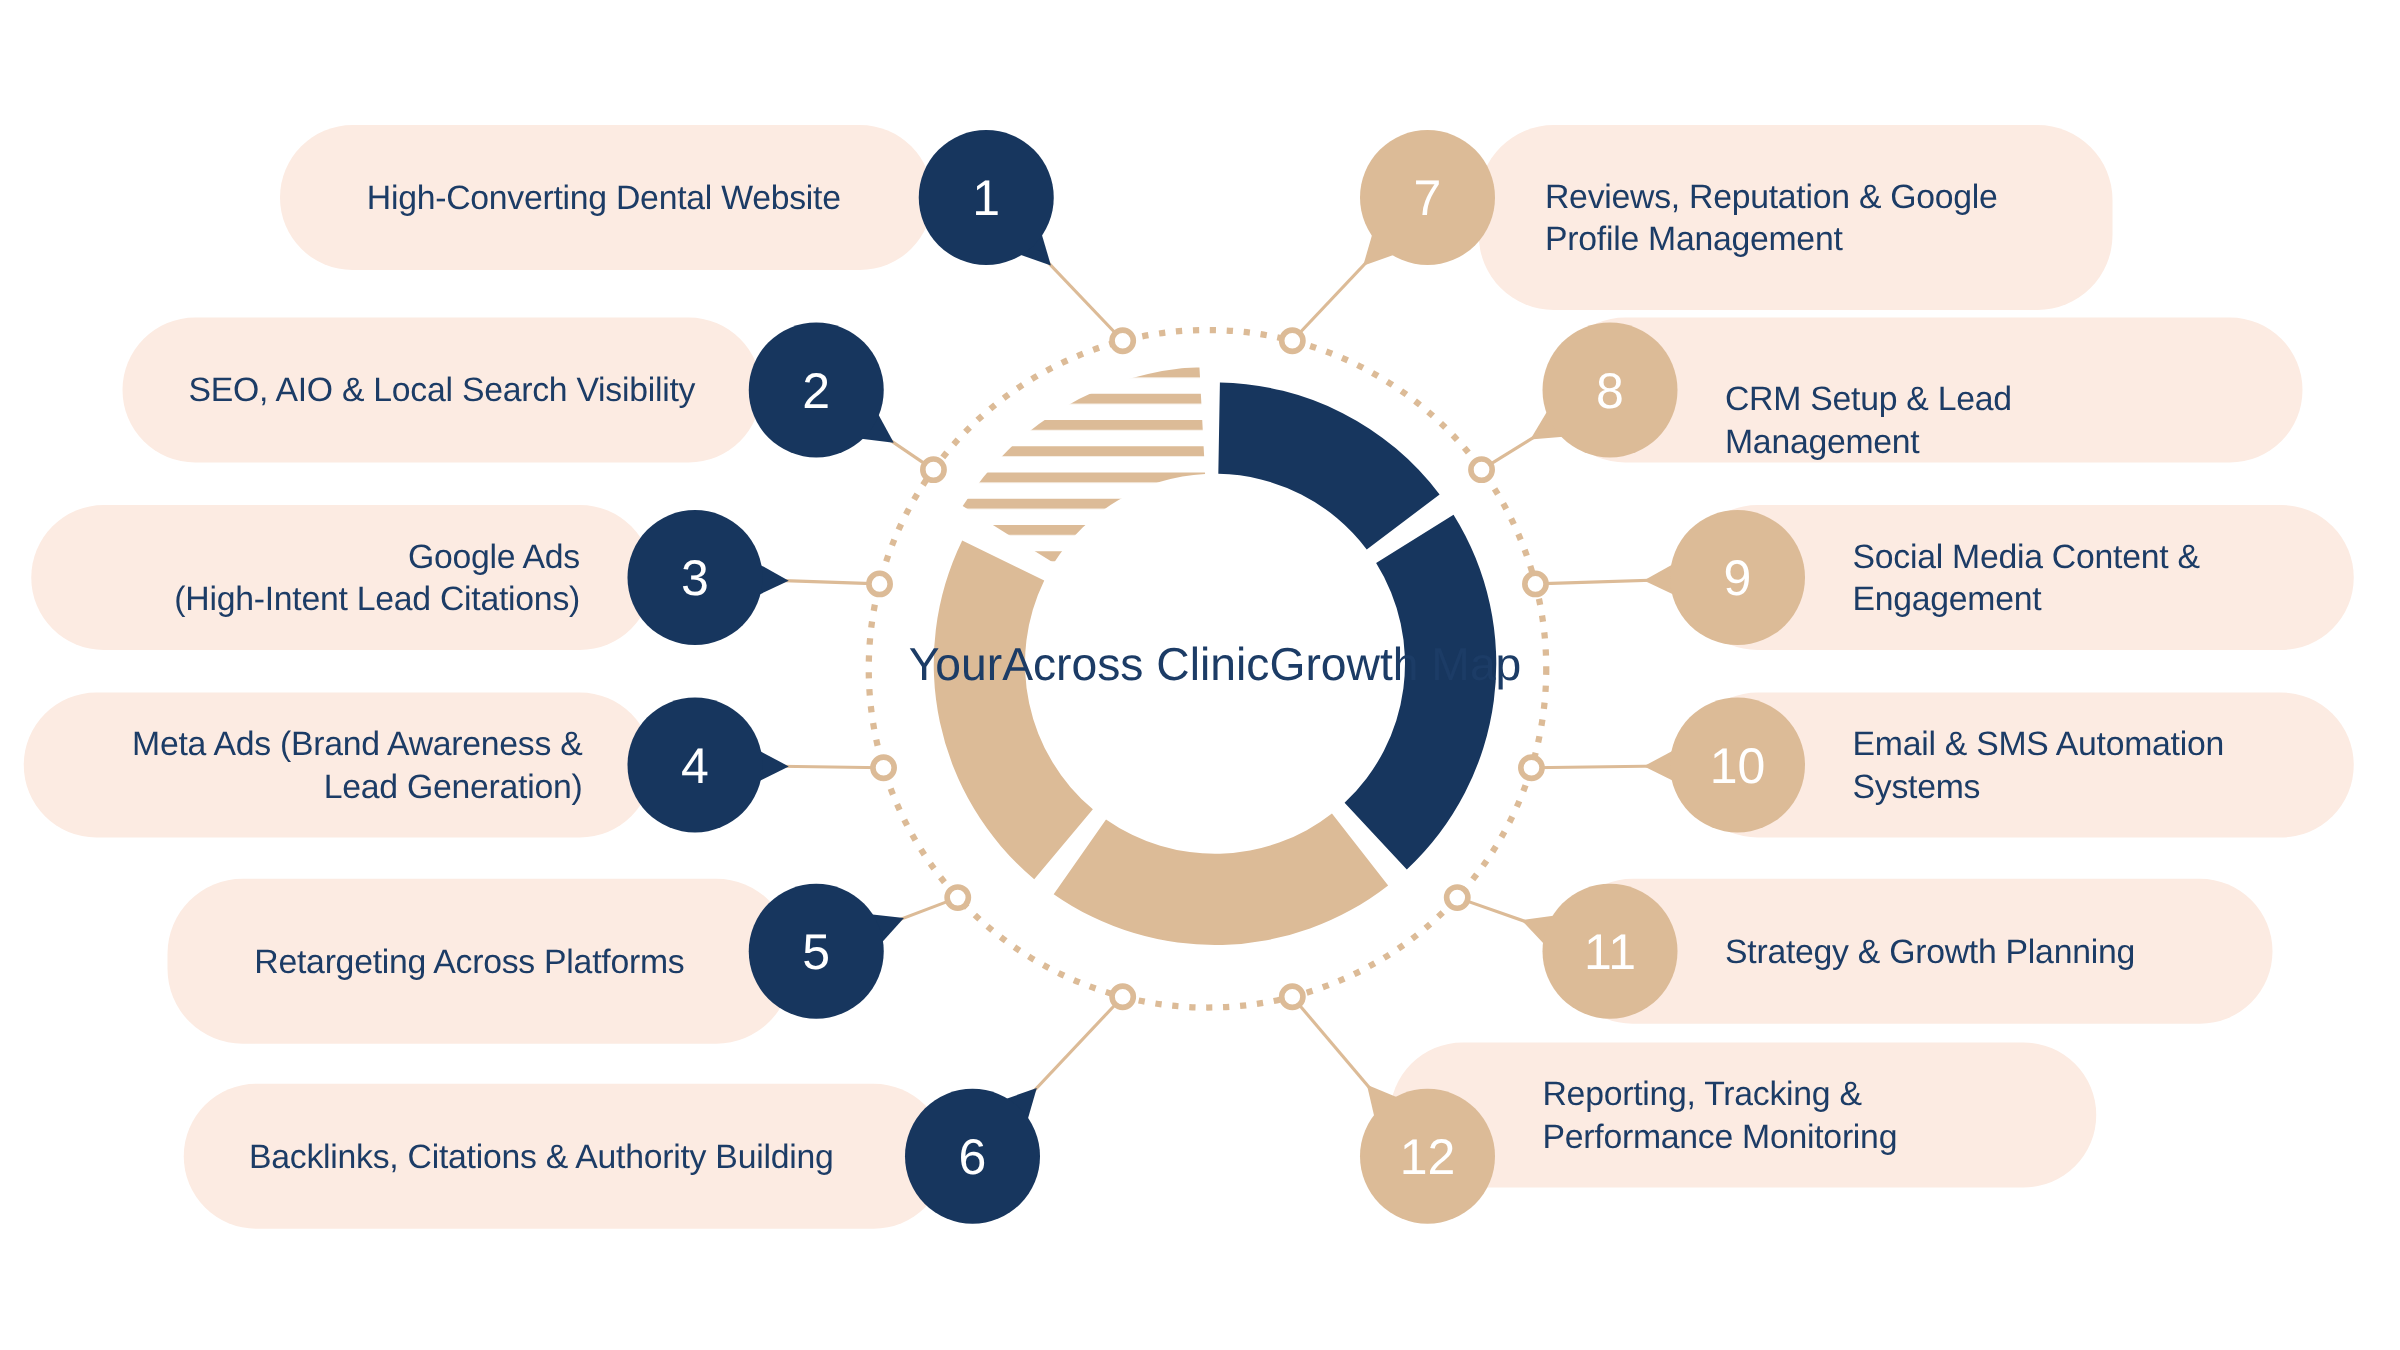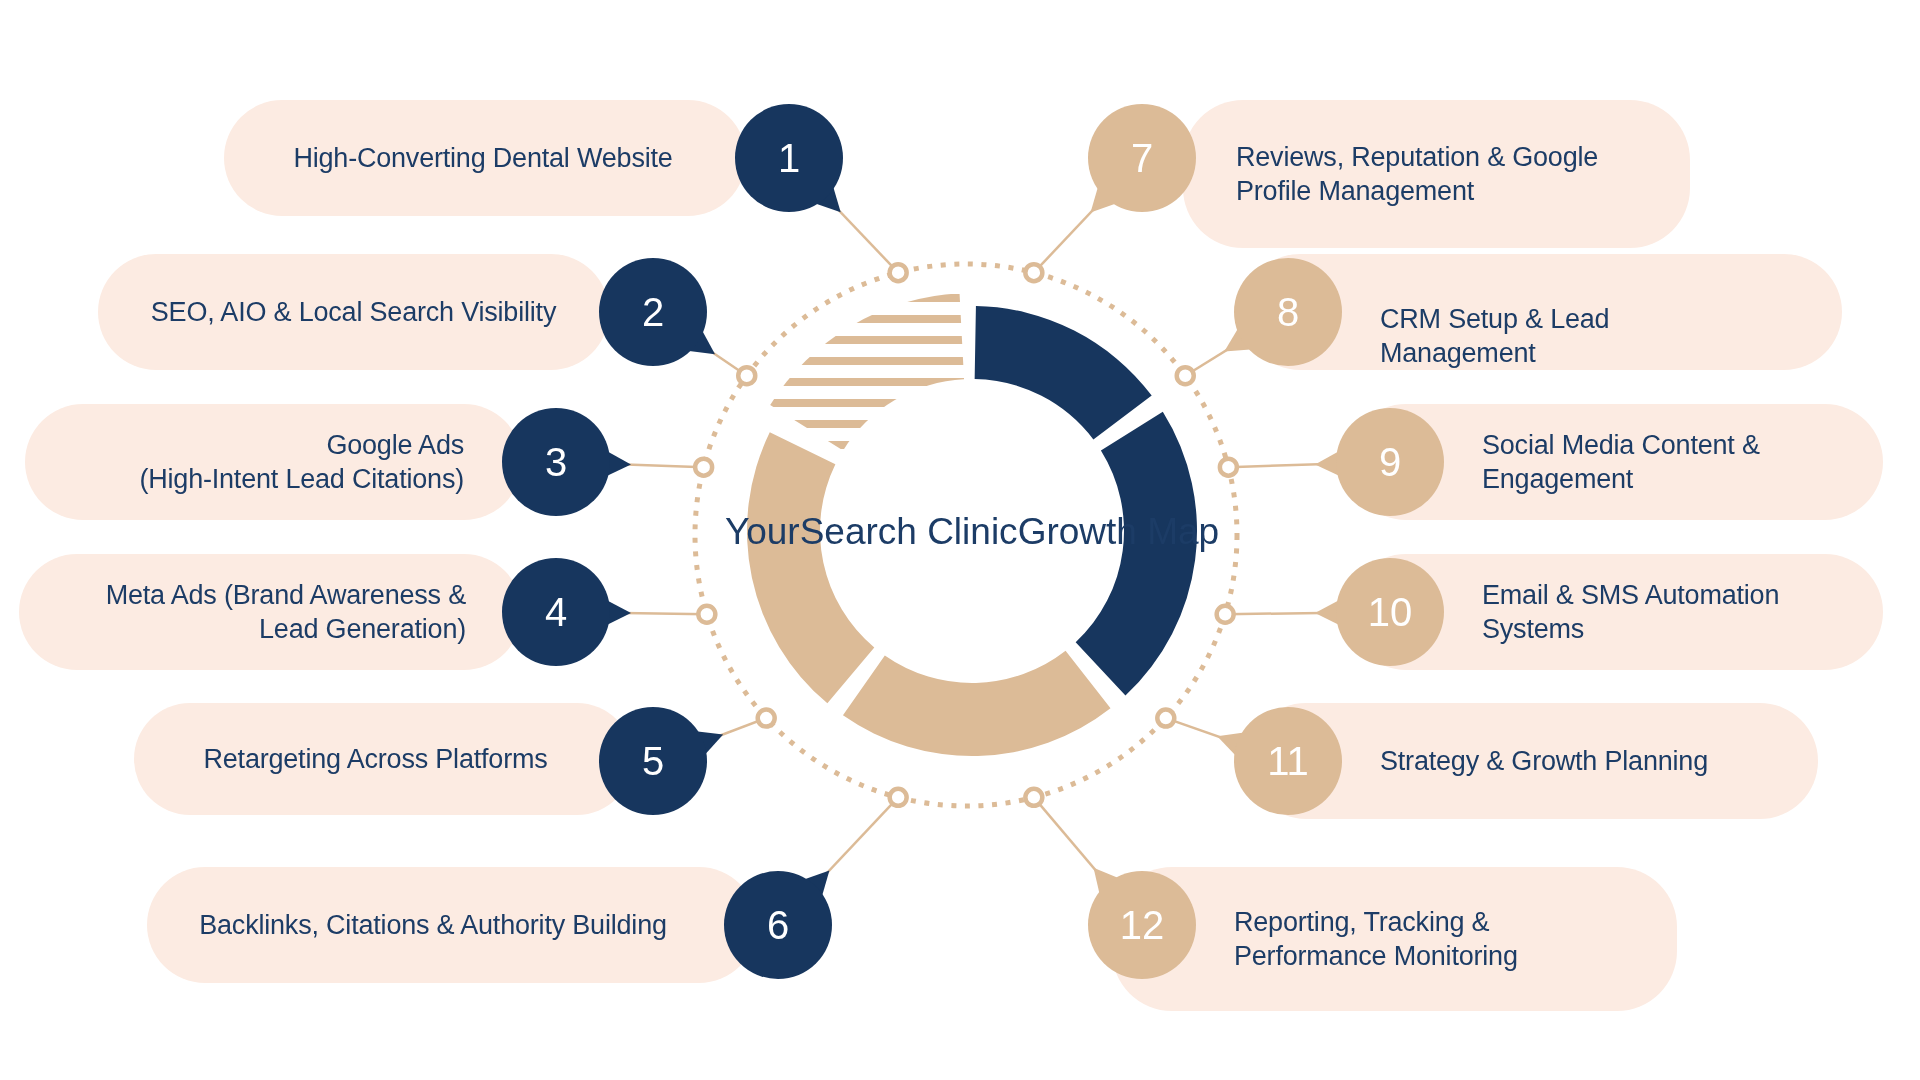--- a/index.html
+++ b/index.html
@@ -28,21 +28,21 @@
         <span class="lbl">SEO, AIO &amp; Local Search Visibility</span>
       </div>
       <div class="pill a-right" style="left: 25px; top: 404px; width: 497px; height: 116px; padding-left: 24px; padding-right: 58px;">
         <span class="lbl">Google Ads
 (High-Intent Lead Citations)</span>
       </div>
       <div class="pill a-right" style="left: 19px; top: 554px; width: 503px; height: 116px; padding-left: 24px; padding-right: 56px;">
         <span class="lbl">Meta Ads (Brand Awareness &amp;
 Lead Generation)</span>
       </div>
-      <div class="pill a-center" style="left: 134px; top: 703px; width: 499px; height: 112px; padding-left: 40px; padding-right: 56px; justify-content: flex-end;">
+      <div class="pill a-center" style="left: 134px; top: 703px; width: 499px; height: 132px; padding-left: 40px; padding-right: 56px; justify-content: flex-end;">
         <span class="lbl">Retargeting Across Platforms</span>
       </div>
       <div class="pill a-center" style="left: 147px; top: 867px; width: 610px; height: 116px; padding-left: 24px; padding-right: 62px;">
         <span class="lbl">Backlinks, Citations &amp; Authority Building</span>
       </div>
       <div class="pill a-left" style="left: 1183px; top: 100px; width: 507px; height: 148px; padding-left: 53px; padding-right: 26px;">
         <span class="lbl">Reviews, Reputation &amp; Google
 Profile Management</span>
       </div>
       <div class="pill a-left" style="left: 1242px; top: 254px; width: 600px; height: 116px; padding-left: 138px; padding-right: 26px; align-items: flex-end;">
@@ -53,21 +53,21 @@
         <span class="lbl">Social Media Content &amp;
 Engagement</span>
       </div>
       <div class="pill a-left" style="left: 1348px; top: 554px; width: 535px; height: 116px; padding-left: 134px; padding-right: 26px;">
         <span class="lbl">Email &amp; SMS Automation
 Systems</span>
       </div>
       <div class="pill a-left" style="left: 1248px; top: 703px; width: 570px; height: 116px; padding-left: 132px; padding-right: 26px;">
         <span class="lbl">Strategy &amp; Growth Planning</span>
       </div>
-      <div class="pill a-left" style="left: 1112px; top: 867px; width: 565px; height: 144px; padding-left: 122px; padding-right: 26px;">
+      <div class="pill a-left" style="left: 1112px; top: 834px; width: 565px; height: 116px; padding-left: 122px; padding-right: 26px;">
         <span class="lbl">Reporting, Tracking &amp;
 Performance Monitoring</span>
       </div>
     </div>
 
   <svg id="svg-layer" width="1920" height="1080" viewBox="0 0 1920 1080">
       <defs>
         <pattern id="hatch" patternUnits="userSpaceOnUse" width="20" height="21">
           <rect x="0" y="0" width="20" height="8" fill="#DCBB97"></rect>
         </pattern>
@@ -135,16 +135,16 @@
       <polygon points="1217.236990711155,736.1485107813069 1242.0190515890458,762.3237761250205 1252.9437169966382,731.2164974862224" fill="#DCBB97"></polygon>
       <circle cx="1288" cy="761" r="54" fill="#DCBB97"></circle>
       <text x="1288" y="775" text-anchor="middle" font-size="40" fill="#FFFFFF" class="badge-num" font-family="&quot;Liberation Sans&quot;, sans-serif">11</text>
       <polygon points="1093.5149653965668,867.7793619442784 1101.6606238304887,902.8926543824305 1126.8147029147108,881.5787292628197" fill="#DCBB97"></polygon>
       <circle cx="1142" cy="925" r="54" fill="#DCBB97"></circle>
       <text x="1142" y="939" text-anchor="middle" font-size="40" fill="#FFFFFF" class="badge-num" font-family="&quot;Liberation Sans&quot;, sans-serif">12</text>
     </svg>
 
   <div class="center-title">
     <div class="ct-line">Your</div>
-    <div class="ct-line">Search Clinic</div>
+    <div class="ct-line">Across Clinic</div>
     <div class="ct-line">Growth Map</div>
   </div>
 </div>
 
 </body></html>

